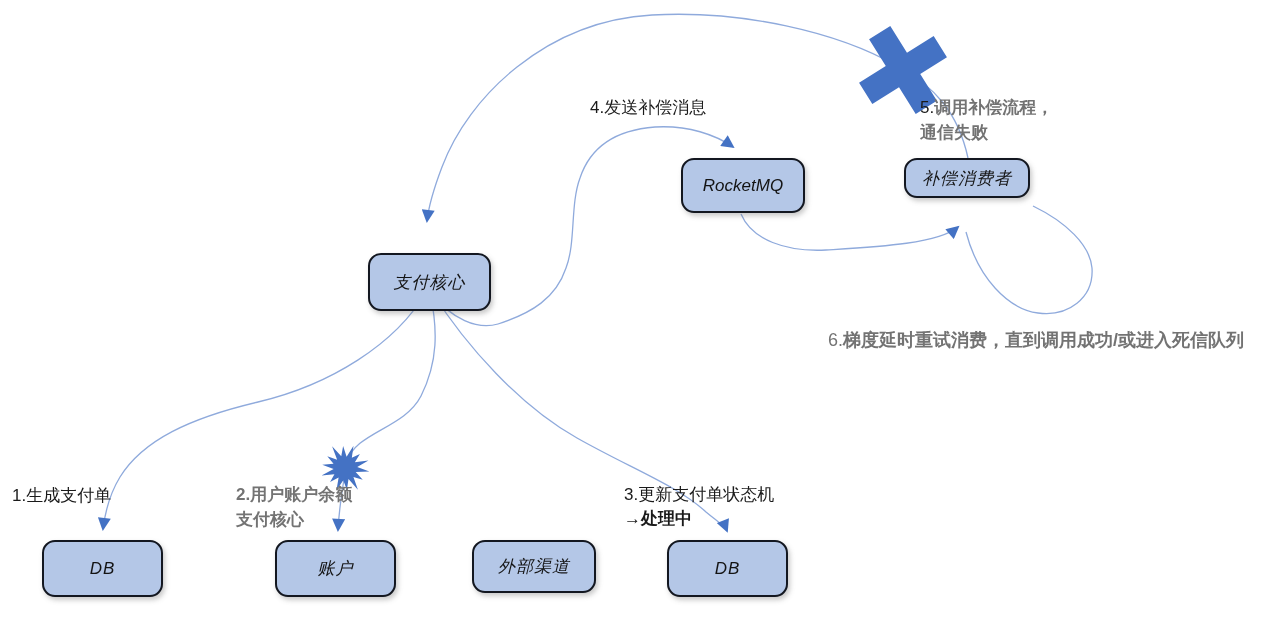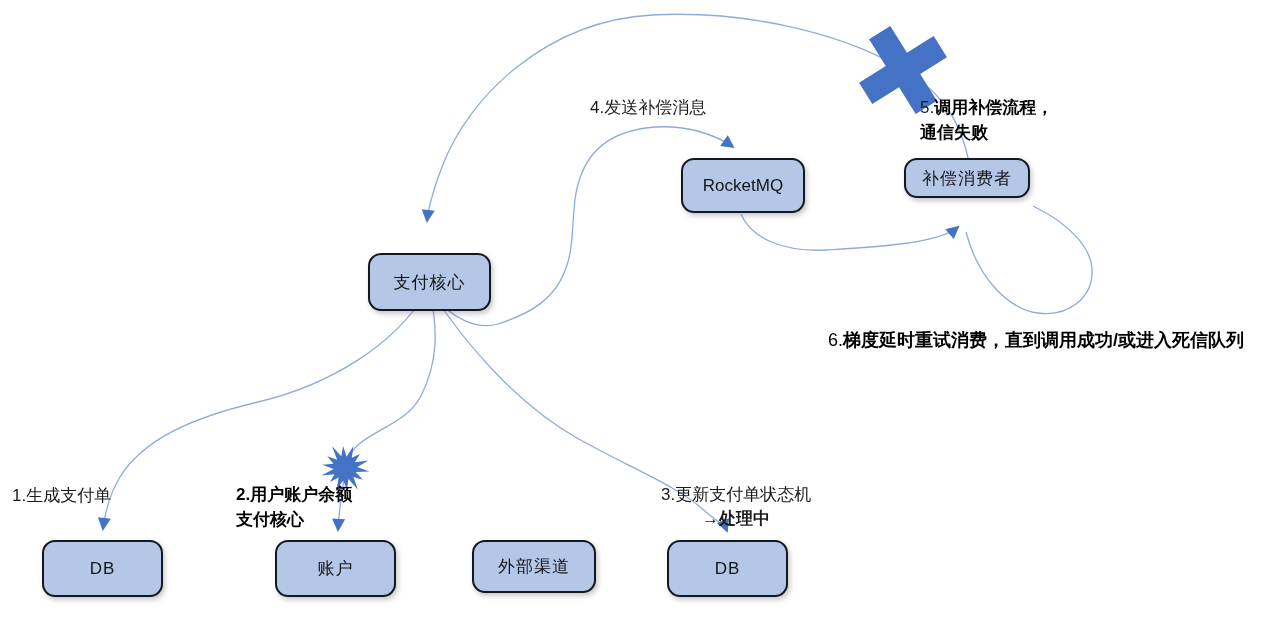--- a/index.html
+++ b/index.html
@@ -18,29 +18,30 @@
     border: 2.5px solid #131720;
     border-radius: 13px;
     display: flex;
     align-items: center;
     justify-content: center;
     font-size: 17px;
     color: #141414;
     box-shadow: 2px 3px 5px rgba(100,100,100,0.35);
     box-sizing: border-box;
     letter-spacing: 1px;
+    font-style: italic;
   }
   .ann {
     position: absolute;
     font-size: 17px;
     color: #1a1a1a;
     line-height: 25px;
     white-space: nowrap;
   }
-  .red { color: #000000; }
+  .red { color: #737373; }
   .bold { font-weight: bold; }
   .ann.size-lg { font-size: 18px; }
 </style>
 </head>
 <body>
 
 <div class="canvas">
 
   <svg class="layer" width="1280" height="629" viewBox="0 0 1280 629">
     <defs>
@@ -98,21 +99,21 @@
 
   <div class="ann" style="left:12px;top:483px;">
     <span>1.</span><span>生成支付单</span>
   </div>
 
   <div class="ann red bold" style="left:236px;top:482px;">
     <div><span>2.</span><span>用户账户余额</span></div>
     <div>支付核心</div>
   </div>
 
-  <div class="ann" style="left:661px;top:483px;line-height:24px;text-align:center;">
+  <div class="ann" style="left:624px;top:483px;line-height:24px;">
     <div><span>3.</span><span>更新支付单状态机</span></div>
     <div class="bold">→处理中</div>
   </div>
 
   <div class="ann" style="left:590px;top:95px;">
     <span>4.</span><span>发送补偿消息</span>
   </div>
 
   <div class="ann" style="left:920px;top:95px;">
     <div><span>5.</span><span class="red bold">调用补偿流程，</span></div>

